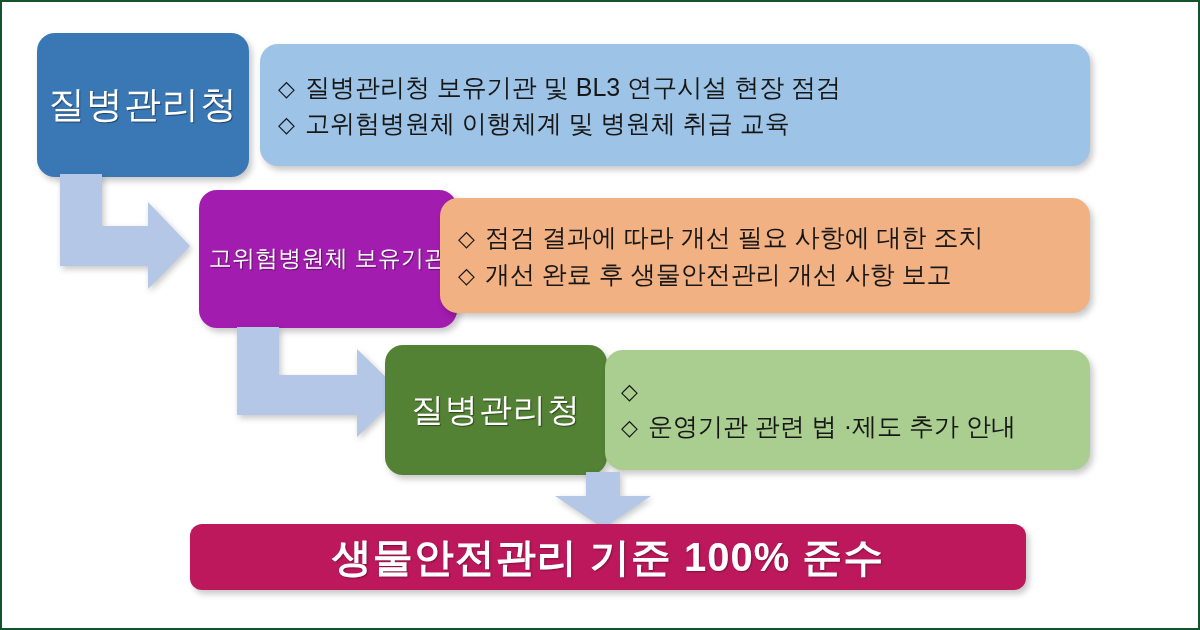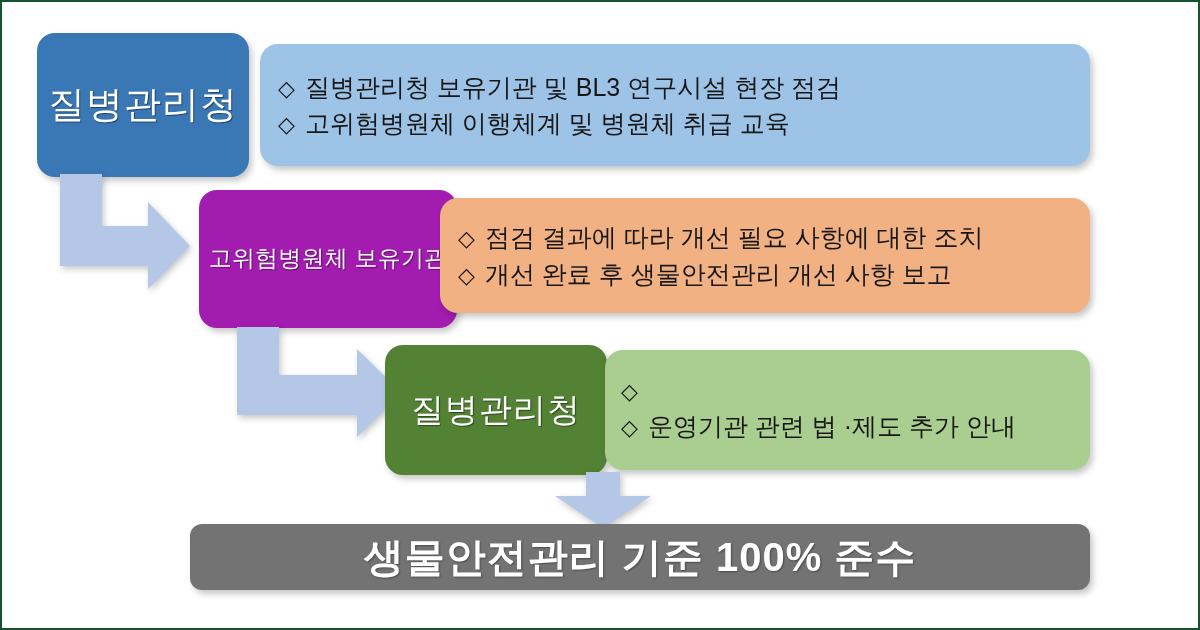--- a/index.html
+++ b/index.html
@@ -93,22 +93,22 @@
   }
   .bullet-row .diamond {
     font-size: 22px;
     margin-right: 10px;
     color: #171717;
   }
 
   
   #result-banner {
     position: absolute;
-    left: 188px; top: 522px; width: 900px; height: 66px;
-    background: #737373;
+    left: 188px; top: 522px; width: 836px; height: 66px;
+    background: #be185d;
     border-radius: 12px;
     display: flex;
     align-items: center;
     justify-content: center;
     box-shadow: 3px 4px 6px rgba(0,0,0,0.22);
   }
   #result-banner .line {
     color: #ffffff;
     font-size: 40px;
     font-weight: bold;

